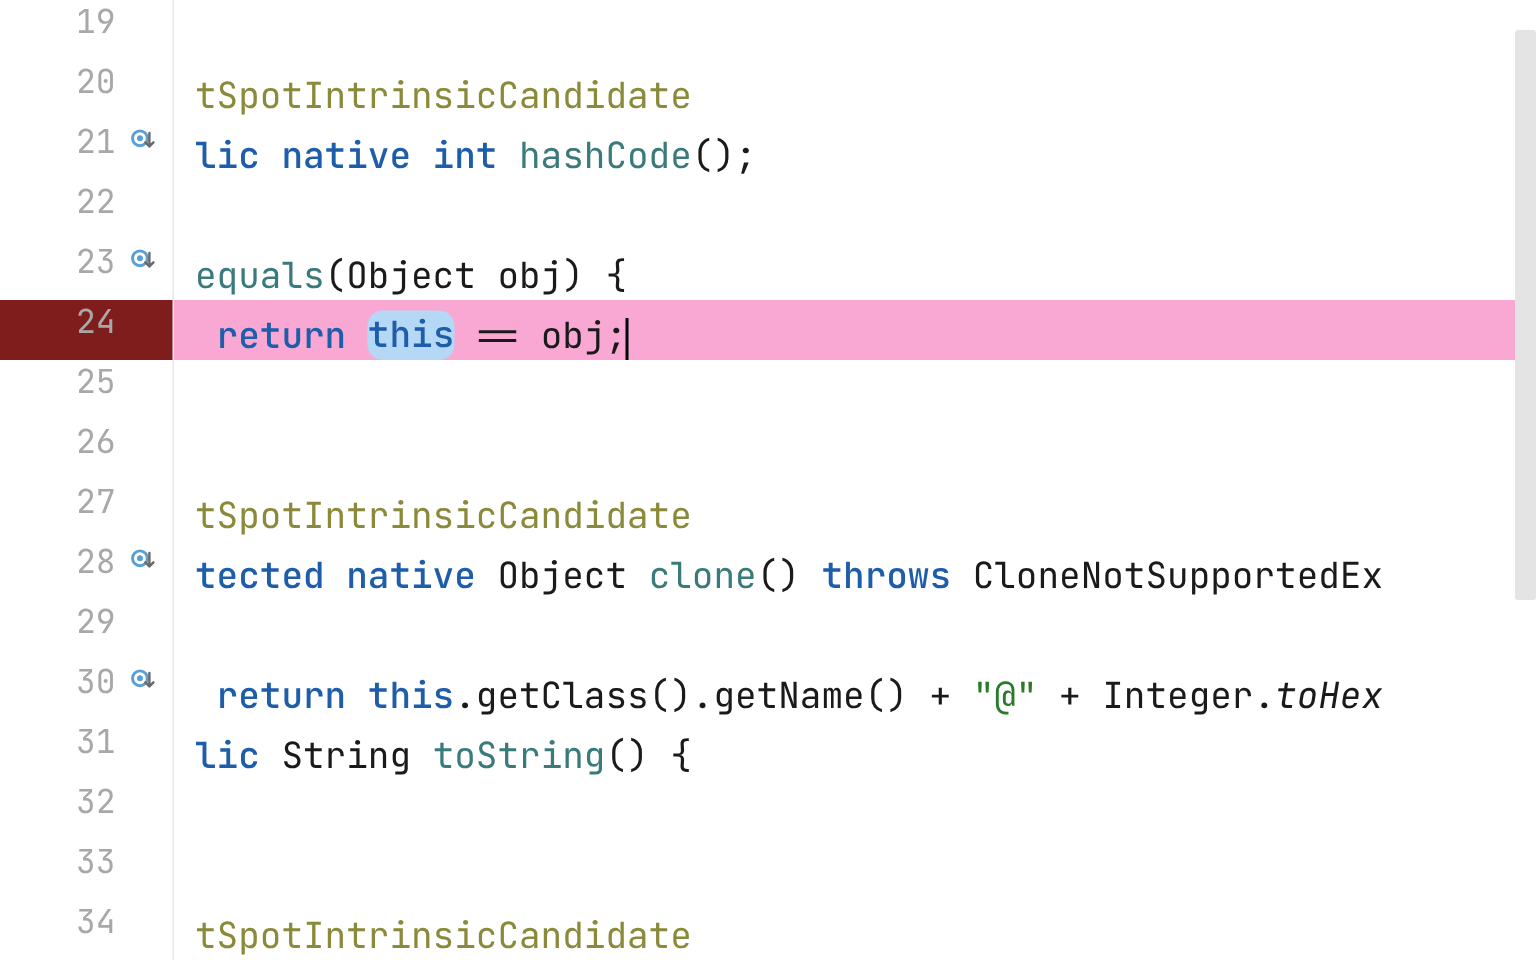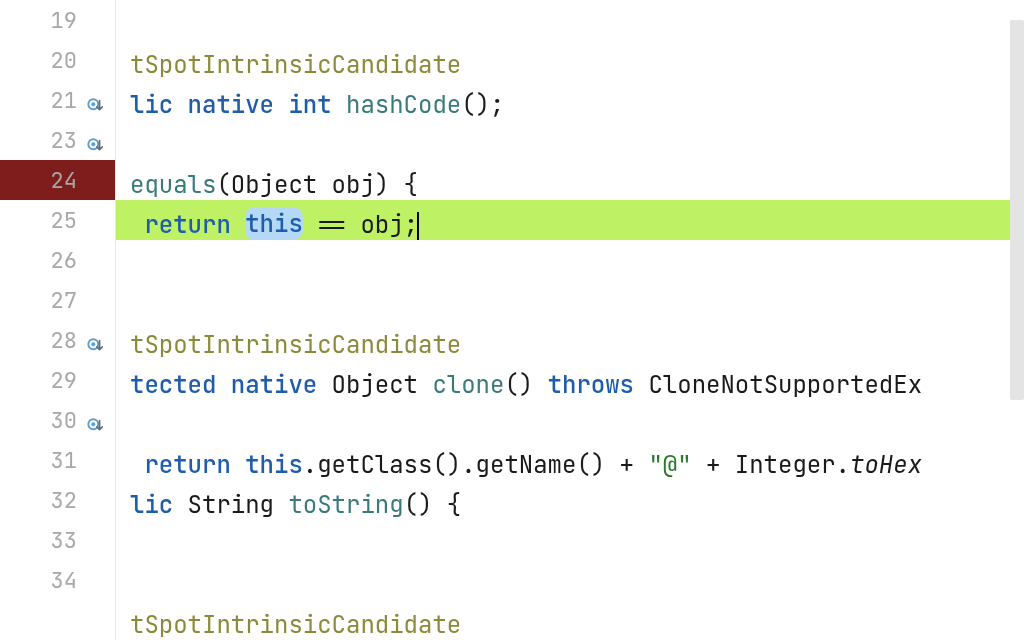--- a/index.html
+++ b/index.html
@@ -18,21 +18,20 @@
     }
     .gutter {
       width: 116px;
       background: #ffffff;
       border-right: 1px solid #e8e8e8;
       flex-shrink: 0;
     }
     .gutter-line {
       height: 40px;
       display: flex;
-      align-items: center;
       justify-content: flex-end;
       padding-right: 8px;
       position: relative;
     }
     .gutter-line.highlighted {
       background: #7f1d1d;
     }
     .line-number {
       color: #a8a8a8;
       font-size: 22px;
@@ -57,21 +56,21 @@
     }
     .code-line {
       height: 40px;
       display: flex;
       align-items: flex-end;
       padding-left: 14px;
       white-space: pre;
       color: #1a1a1a;
     }
     .code-line.highlighted {
-      background: #bef264;
+      background: #f9a8d4;
     }
     .tk-annotation { color: #8a8a3a; }
     .tk-keyword { color: #1e5daa; font-weight: 500; }
     .tk-method { color: #3a7a7a; }
     .tk-text { color: #1a1a1a; }
     .tk-string { color: #2a7a2a; }
     .tk-italic { font-style: italic; }
     .tk-selected {
       background: #b4d8f5;
       padding: 1px 0;
@@ -110,20 +109,24 @@
       </div>
       <div class="gutter-line">
         <span class="line-number">21</span>
         <span class="override-icon"><svg viewBox="0 0 20 20">
     <circle cx="7" cy="8" r="5.5" fill="none" stroke="#5a9fd4" stroke-width="2.2"></circle>
     <circle cx="7" cy="8" r="2.2" fill="#5a9fd4"></circle>
     <path d="M14 4 L14 14 M11 11 L14 14 L17 11" fill="none" stroke="#6a6a6a" stroke-width="1.8" stroke-linecap="round" stroke-linejoin="round"></path>
   </svg></span>
       </div>
       <div class="gutter-line">
+        <span class="line-number">22</span>
+        <span style="width: 30px; display: inline-block;"></span>
+      </div>
+      <div class="gutter-line">
         <span class="line-number">23</span>
         <span class="override-icon"><svg viewBox="0 0 20 20">
     <circle cx="7" cy="8" r="5.5" fill="none" stroke="#5a9fd4" stroke-width="2.2"></circle>
     <circle cx="7" cy="8" r="2.2" fill="#5a9fd4"></circle>
     <path d="M14 4 L14 14 M11 11 L14 14 L17 11" fill="none" stroke="#6a6a6a" stroke-width="1.8" stroke-linecap="round" stroke-linejoin="round"></path>
   </svg></span>
       </div>
       <div class="gutter-line highlighted">
         <span class="line-number">24</span>
         <span style="width: 30px; display: inline-block;"></span>

